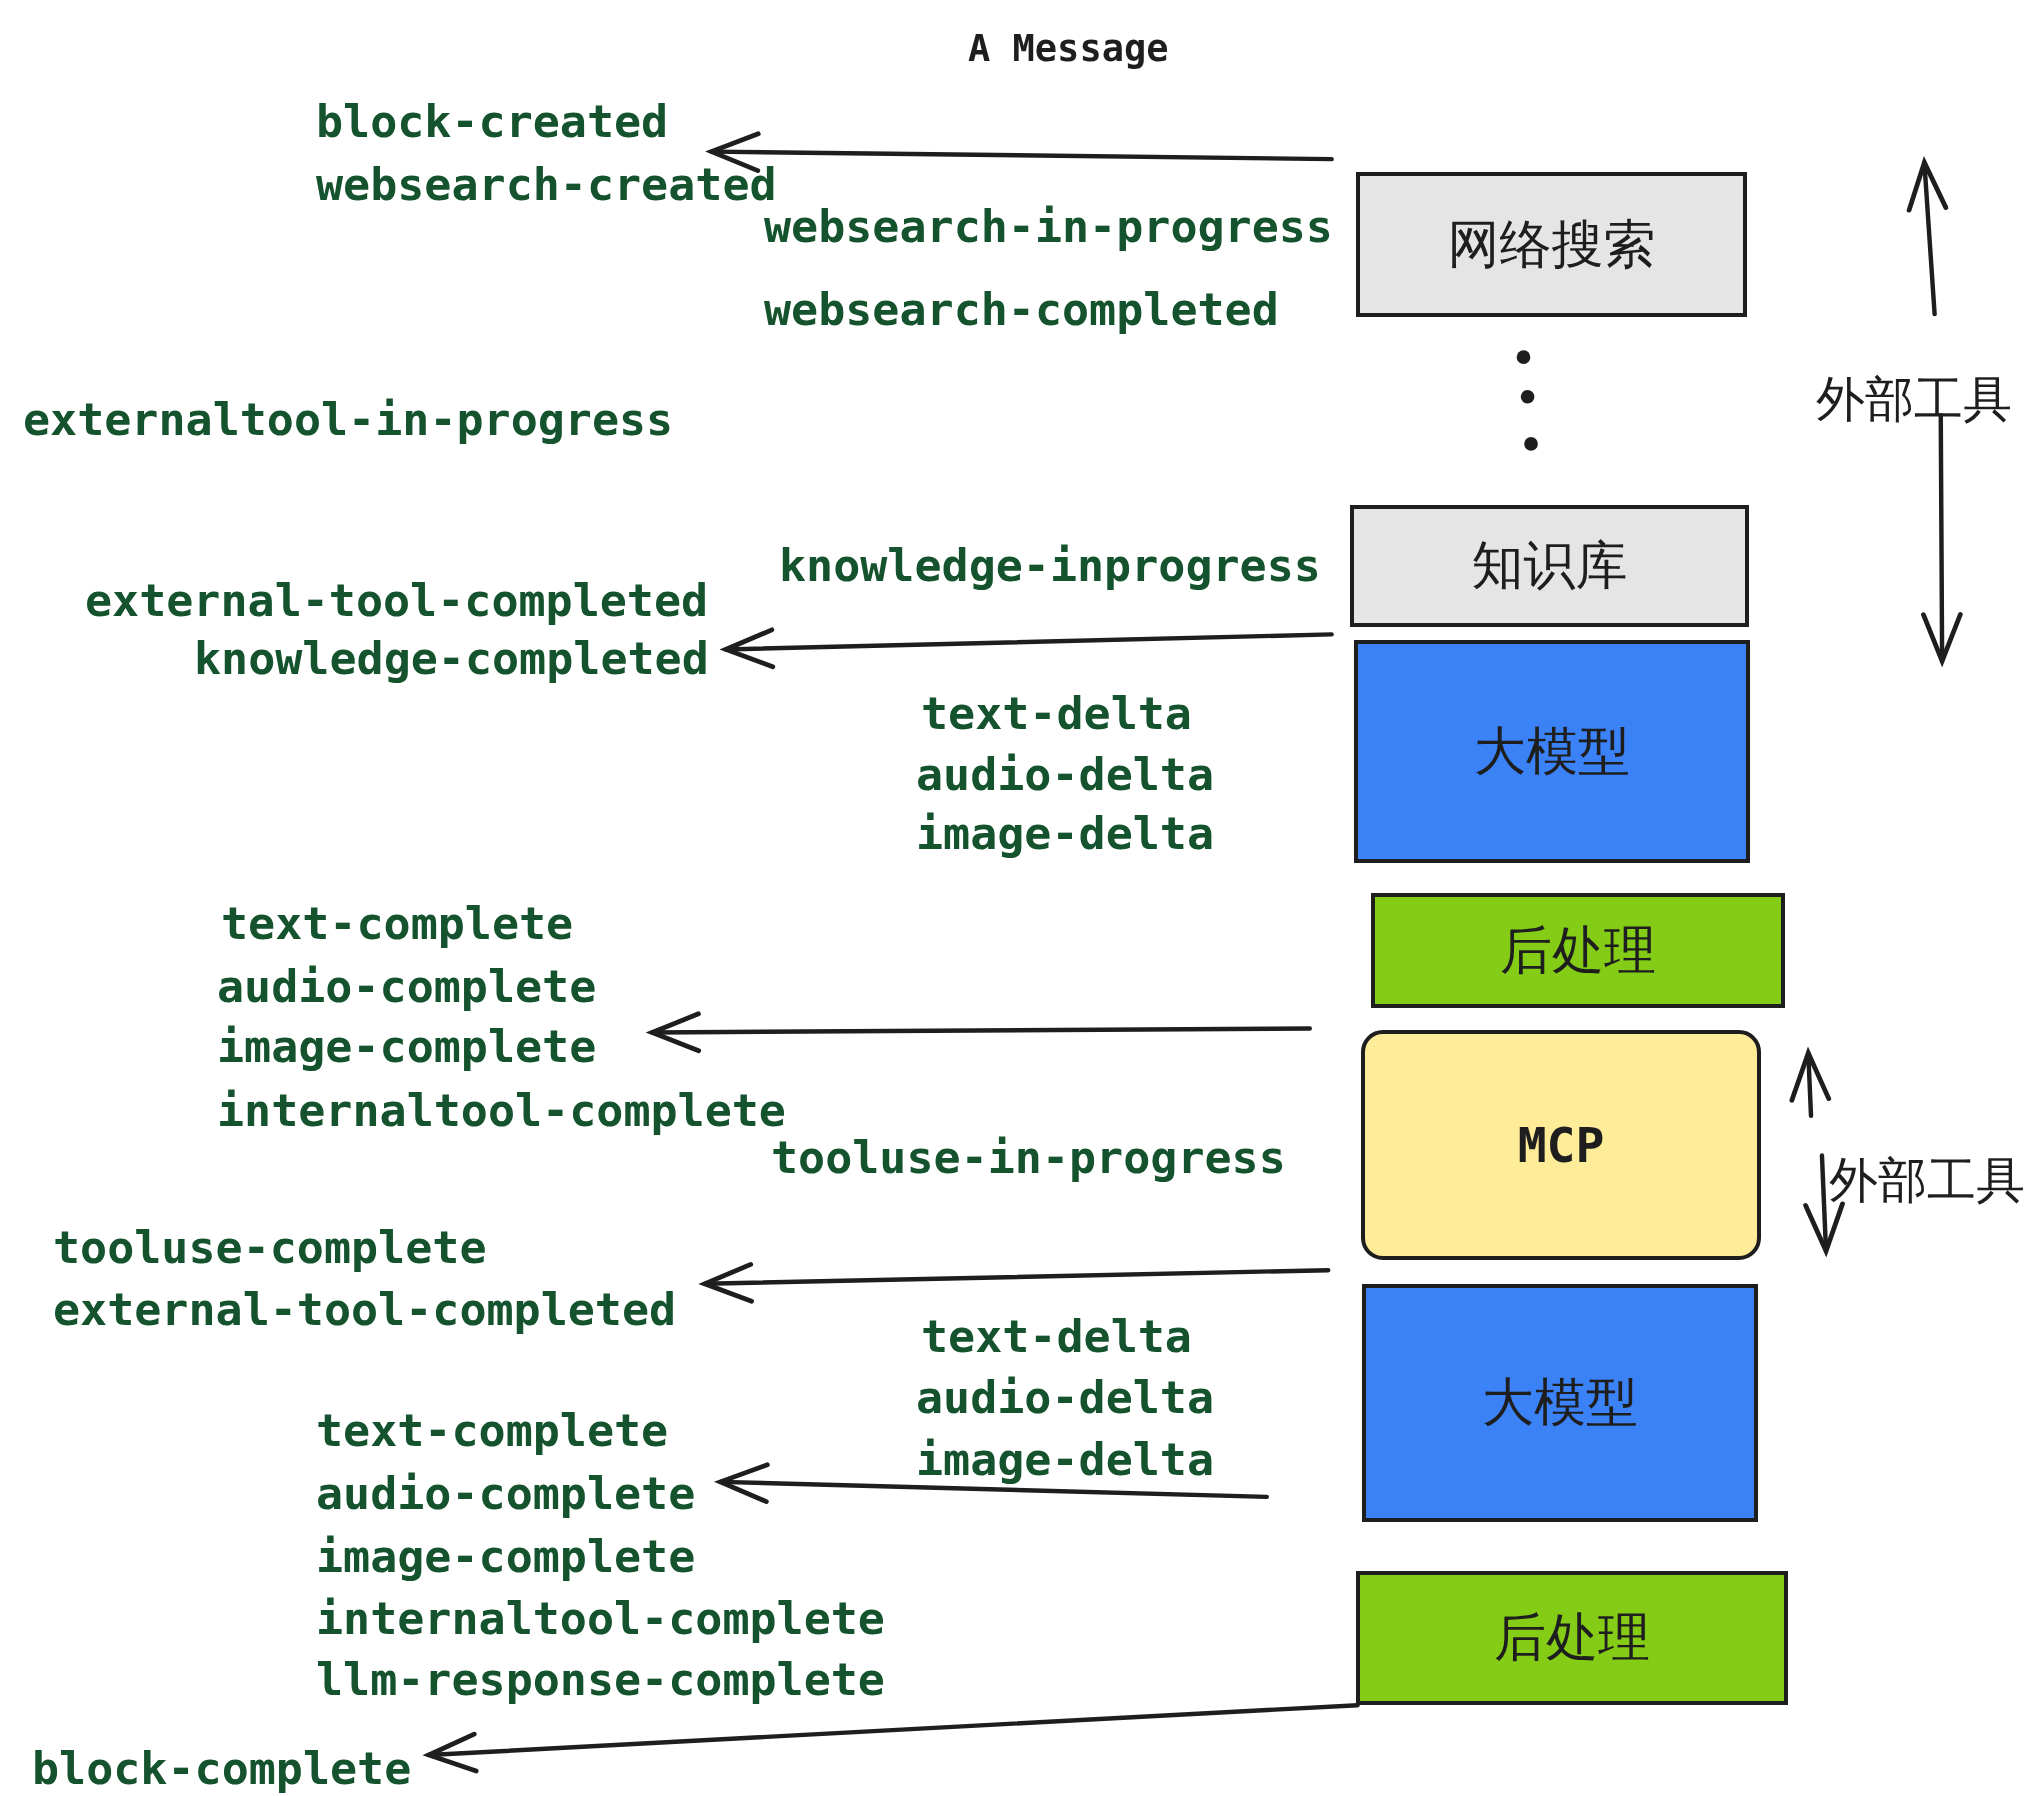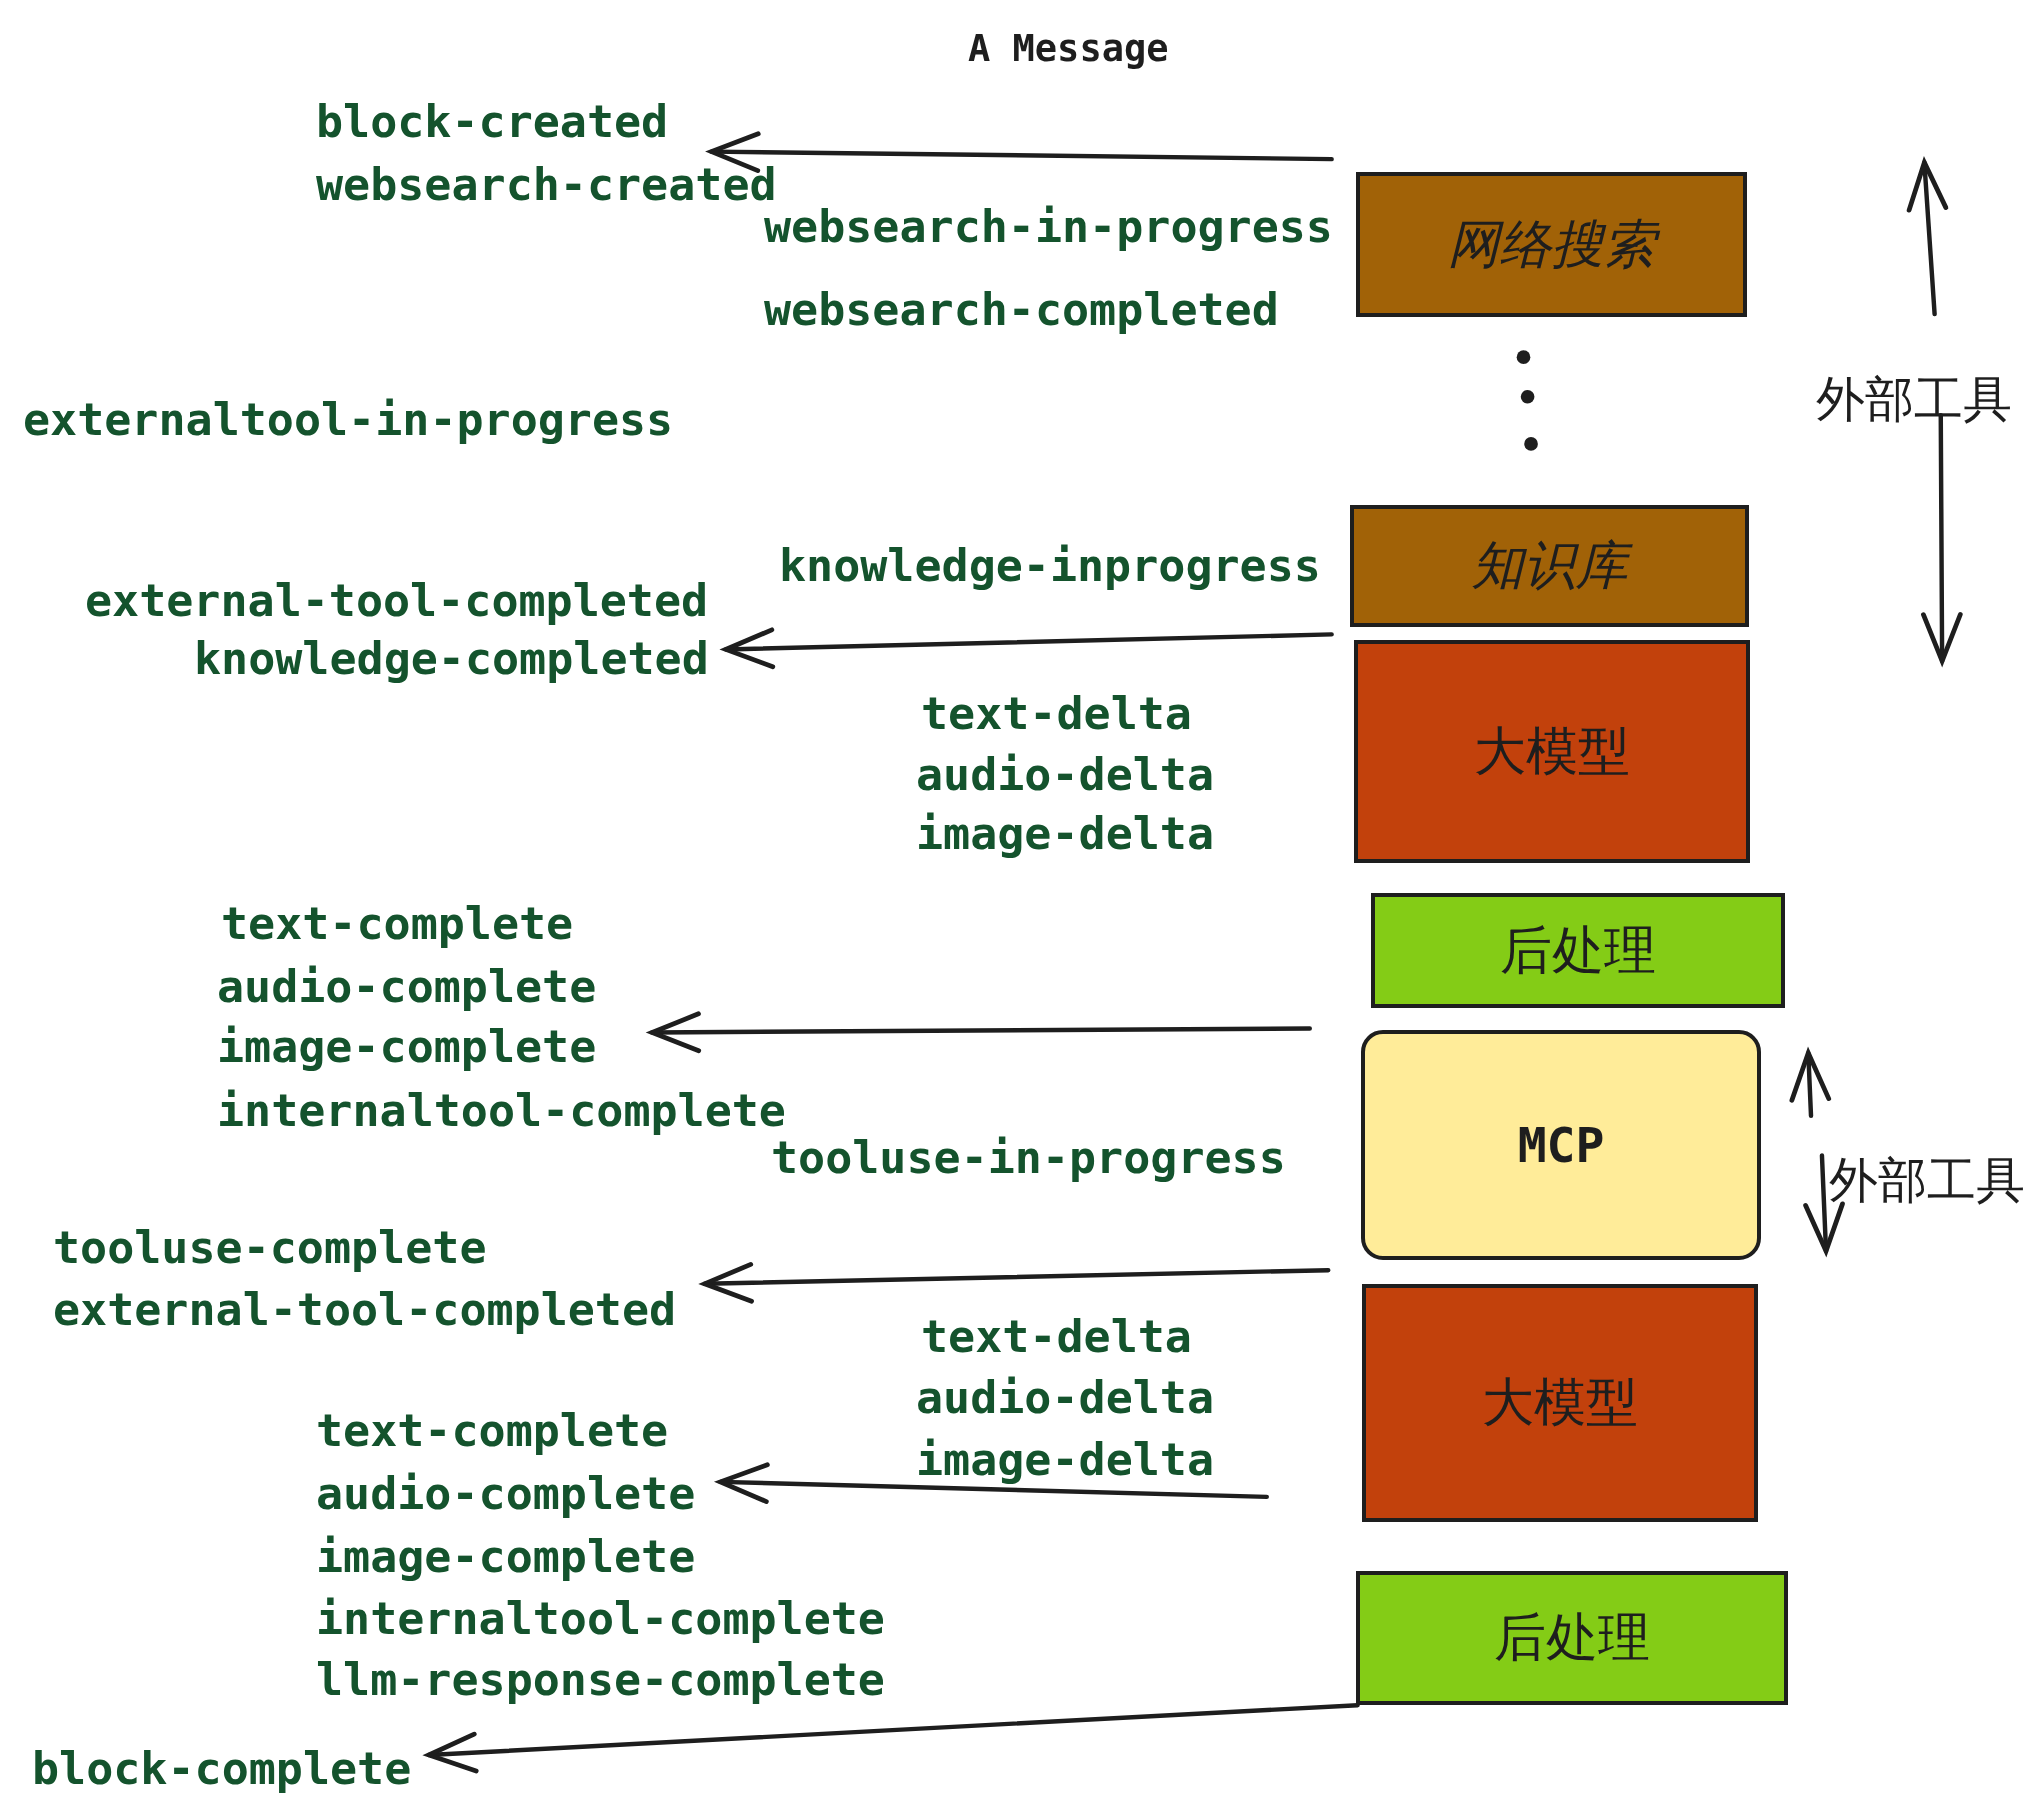--- a/index.html
+++ b/index.html
@@ -5,22 +5,22 @@
   html,body{margin:0;padding:0;background:#ffffff;}
   #canvas{position:relative;width:2035px;height:1796px;background:#ffffff;overflow:hidden;
           font-family:"DejaVu Sans Mono","Liberation Mono",monospace;color:#1e1e1e;}
   #arrow-layer{position:absolute;left:0;top:0;width:2035px;height:1796px;}
   .evt{position:absolute;transform:translateY(-50%);font-family:"DejaVu Sans Mono","Liberation Mono",monospace;
        font-size:45px;font-weight:bold;letter-spacing:0;white-space:nowrap;color:#14532d;line-height:1;}
   .title{position:absolute;transform:translateY(-50%);font-size:37px;font-weight:bold;white-space:nowrap;color:#1e1e1e;}
   .box{position:absolute;box-sizing:border-box;border:4.1px solid #1e1e1e;display:flex;align-items:center;justify-content:center;}
   .box .lbl{font-family:"DejaVu Sans","Liberation Sans",sans-serif;font-size:52px;color:#1e1e1e;white-space:nowrap;}
   .box .lbl.mono{font-family:"DejaVu Sans Mono","Liberation Mono",monospace;font-size:48px;font-weight:bold;}
-  .fill-pink{background:#a16207;font-style:italic;}
-  .fill-green{background:#c2410c;}
+  .fill-pink{background:#e5e5e5;}
+  .fill-green{background:#3b82f6;}
   .fill-yellow{background:#ffec99;border-radius:22px;}
   .fill-white{background:#84cc16;}
   .side-label{position:absolute;transform:translateY(-50%);font-family:"DejaVu Sans","Liberation Sans",sans-serif;
        font-size:49px;color:#1e1e1e;white-space:nowrap;margin-top:42px;}
 </style>
 </head>
 <body>
 
 <div id="canvas">
 

